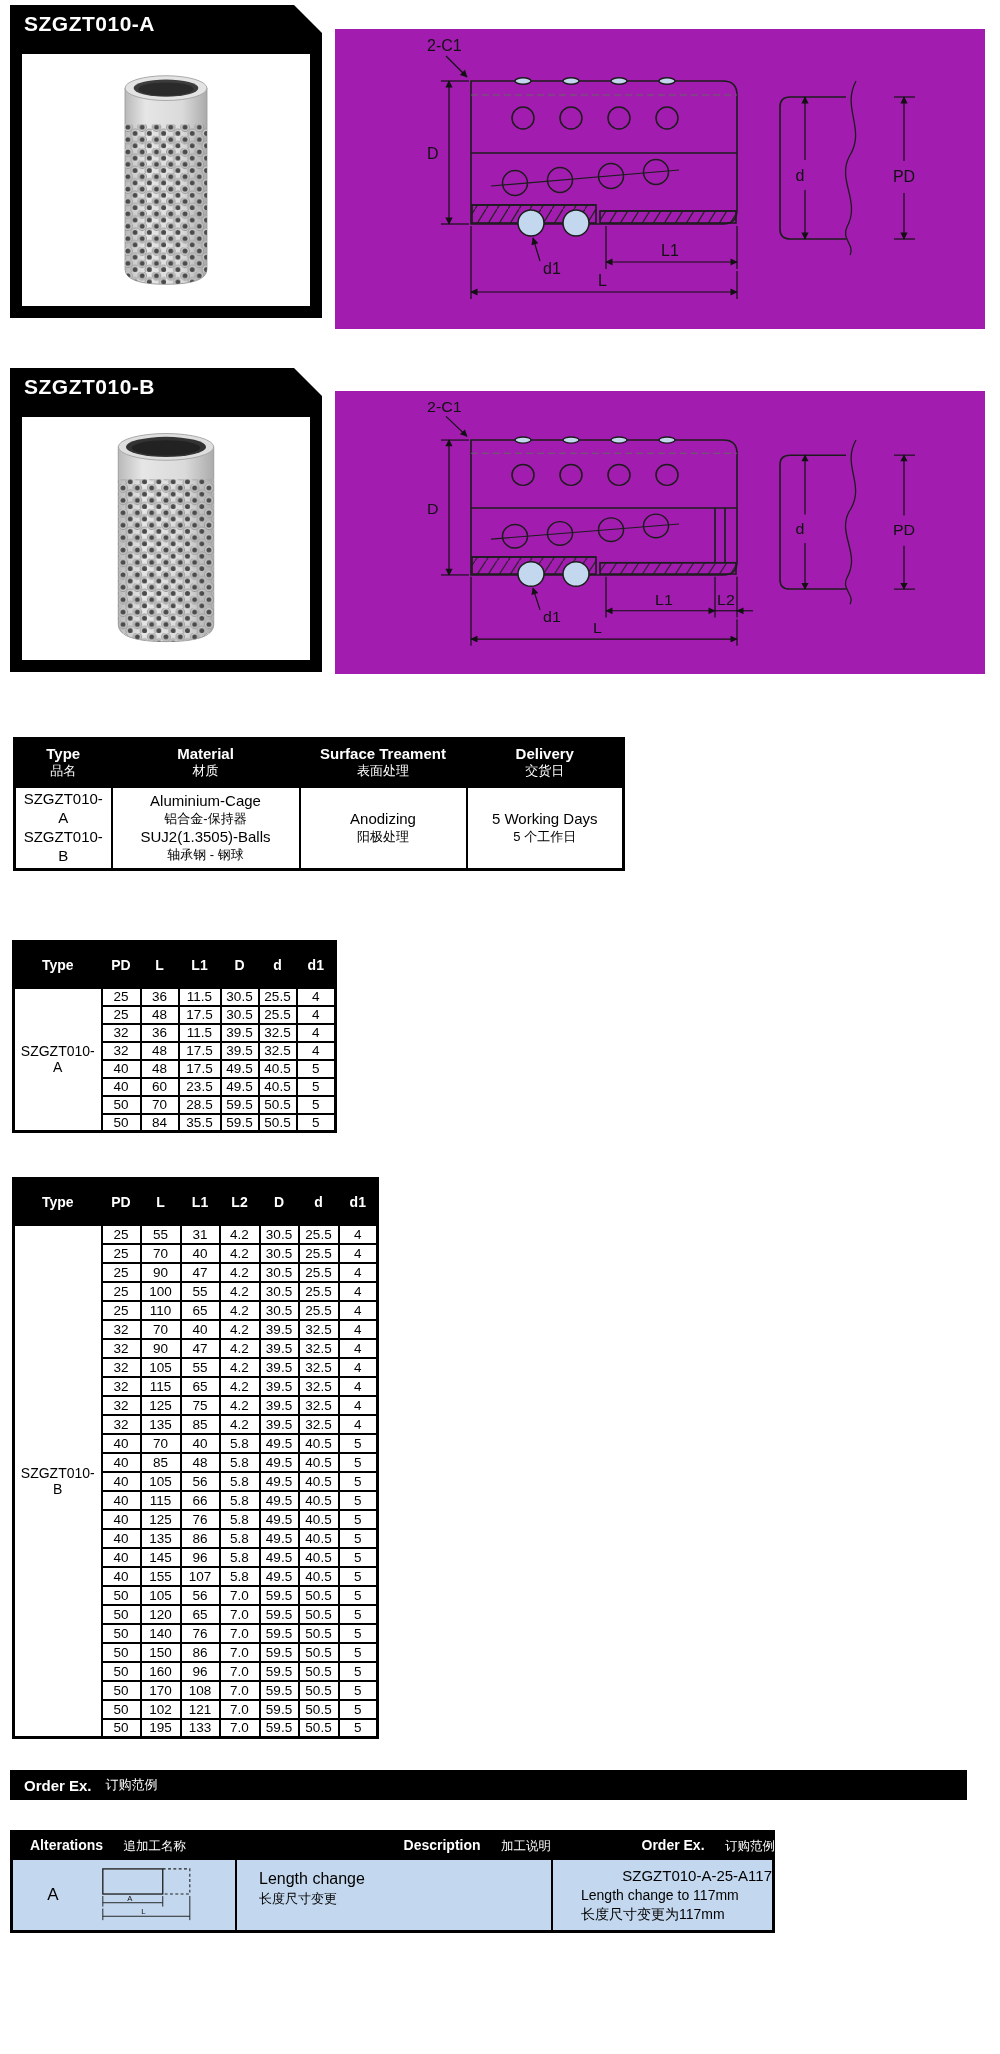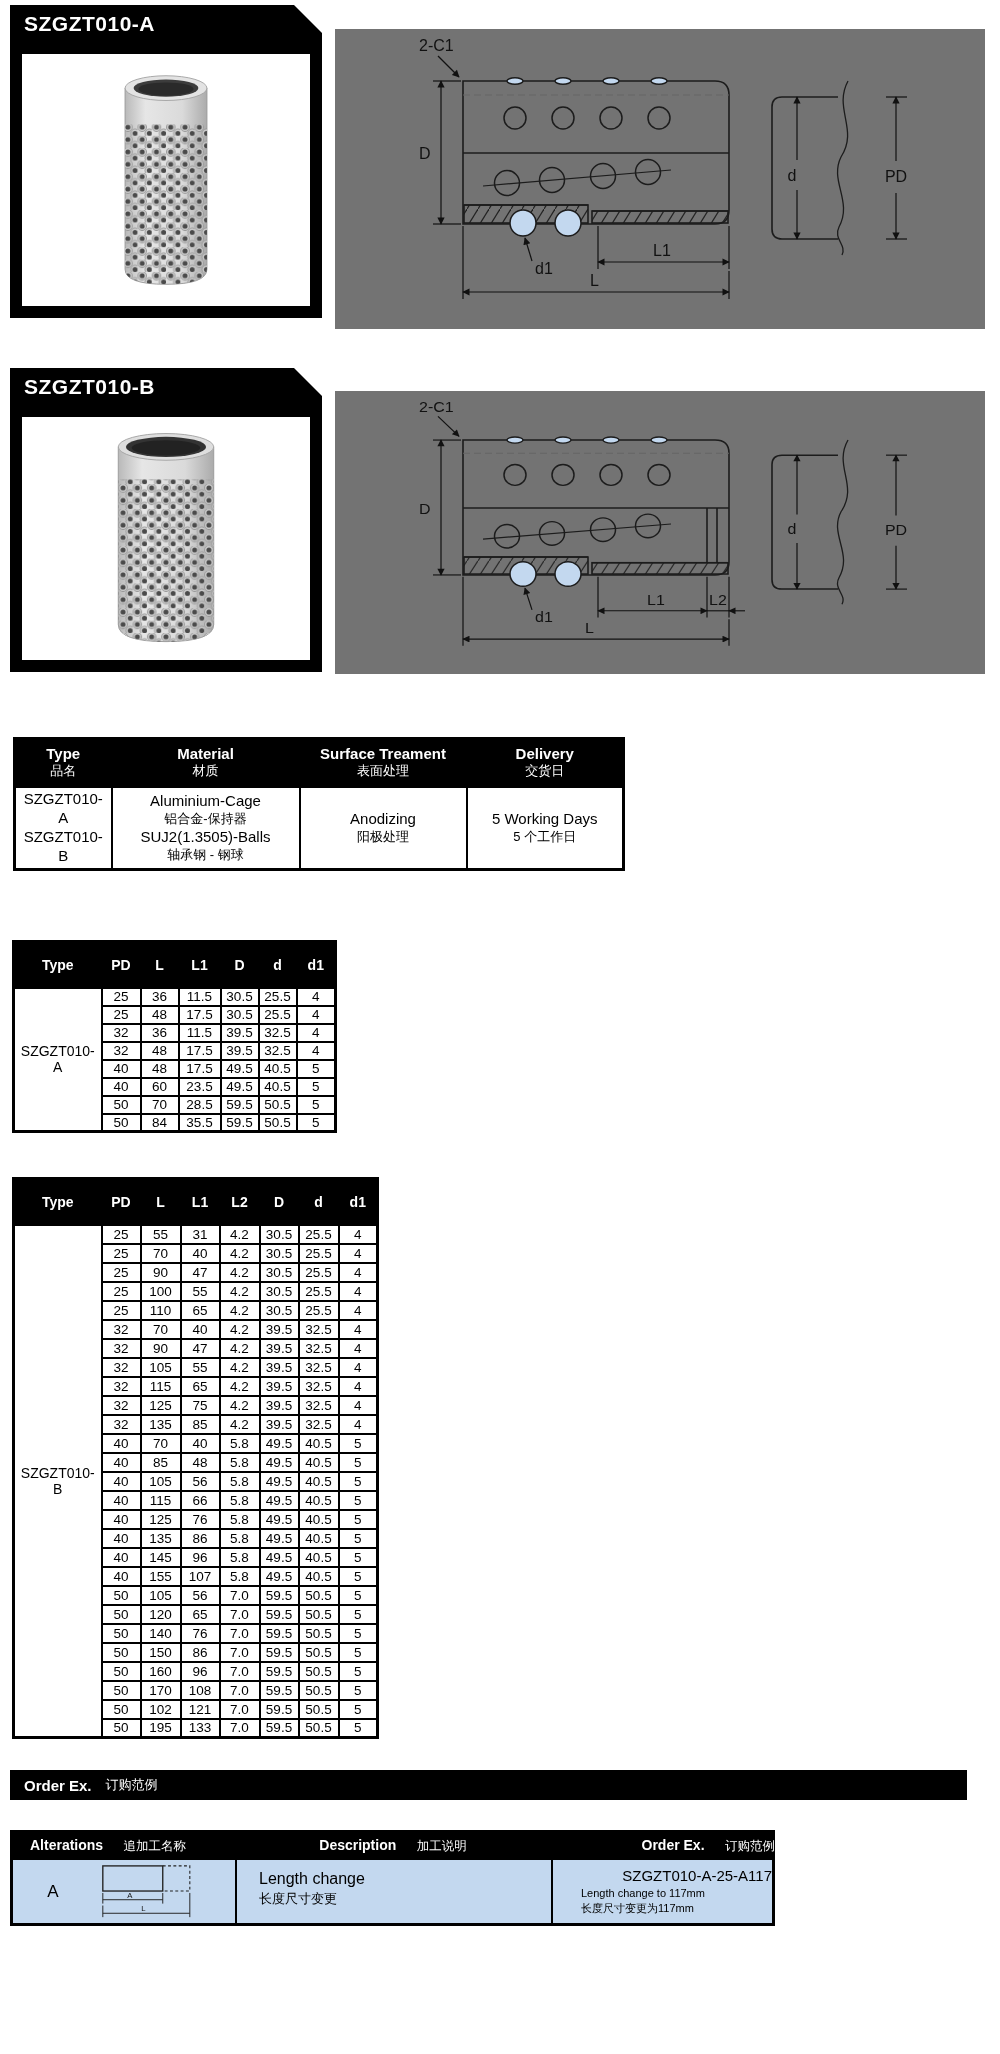--- a/index.html
+++ b/index.html
@@ -3,21 +3,21 @@
 <meta charset="utf-8">
 <style>
   * { margin:0; padding:0; box-sizing:border-box; }
   body { background:#fff; font-family:"Liberation Sans", sans-serif; color:#000; }
   .page { position:relative; width:1000px; height:2054px; background:#fff; overflow:hidden; }
 
   
   .product-section { position:relative; }
   .sec-a { height:345px; }
   .sec-b { height:306px; margin-top:23px; }
-  .blue-panel { position:absolute; background:#737373; }
+  .blue-panel { position:absolute; background:#a21caf;padding-left:8px; }
   .sec-a .blue-panel { left:335px; top:29px; width:650px; height:300px; }
   .sec-b .blue-panel { left:335px; top:23px; width:650px; height:283px; }
   .photo-card { position:absolute; left:10px; width:312px; }
   .sec-a .photo-card { top:5px; }
   .sec-b .photo-card { top:0; }
   .card-tab { height:37px; background:#000; color:#fff; display:flex; align-items:center;
               padding-left:14px; font-size:21px; font-weight:bold; letter-spacing:.5px;
               clip-path:polygon(0 0, calc(100% - 28px) 0, 100% 28px, 100% 100%, 0 100%); }
   .card-frame { border:12px solid #000; background:#fff; display:flex; align-items:center; justify-content:center; }
   .sec-a .card-frame { height:276px; }
@@ -47,33 +47,33 @@
   .order-bar { margin:31px 0 0 10px; width:957px; height:30px; background:#000; color:#fff;
                display:flex; align-items:center; padding-left:14px; }
   .order-bar .en { font-size:15px; font-weight:bold; }
   .order-bar .zh { font-size:13px; margin-left:14px; font-weight:normal; }
   .order-example-text { margin:12px 0 0 10px; font-size:16px; }
 
   
   .alterations { margin:30px 0 0 10px; width:765px; }
   .alt-head { background:#000; color:#fff; height:30px; display:flex; align-items:center; }
   .alt-head .h1 { width:225px; padding-left:20px; }
-  .alt-head .h2 { width:316px; text-align:center; }
+  .alt-head .h2 { width:316px; text-align:right; }
   .alt-head .h3 { flex:1; text-align:right; }
   .alt-head .en { font-size:14px; font-weight:bold; }
   .alt-head .zh { font-size:12.5px; margin-left:16px; font-weight:normal; }
   .alt-body { display:flex; background:#C3D8EF; border:3px solid #000; border-top:none; min-height:66px; }
   .alt-c1 { width:222px; display:flex; align-items:center; }
   .alt-code { width:80px; text-align:center; font-size:17px; }
   .alt-c2 { width:316px; border-left:2px solid #000; padding:9px 0 8px 22px; }
   .alt-c3 { flex:1; border-left:2px solid #000; padding:6px 0 6px 28px; }
   .alt-desc-en { font-size:16px; line-height:1.3; }
   .alt-desc-zh { font-size:13px; line-height:1.4; }
   .alt-order-line1 { font-size:15px; line-height:1.35;text-align:right; }
-  .alt-order-line  { font-size:11px; line-height:1.35; }
+  .alt-order-line  { font-size:14px; line-height:1.35; }
 </style>
 </head>
 <body>
 
 <div class="page">
 
   <div class="product-section sec-a">
     <div class="blue-panel">
       <svg class="drawing-svg" width="650" height="300" viewBox="0 0 650 300">
         <defs>

